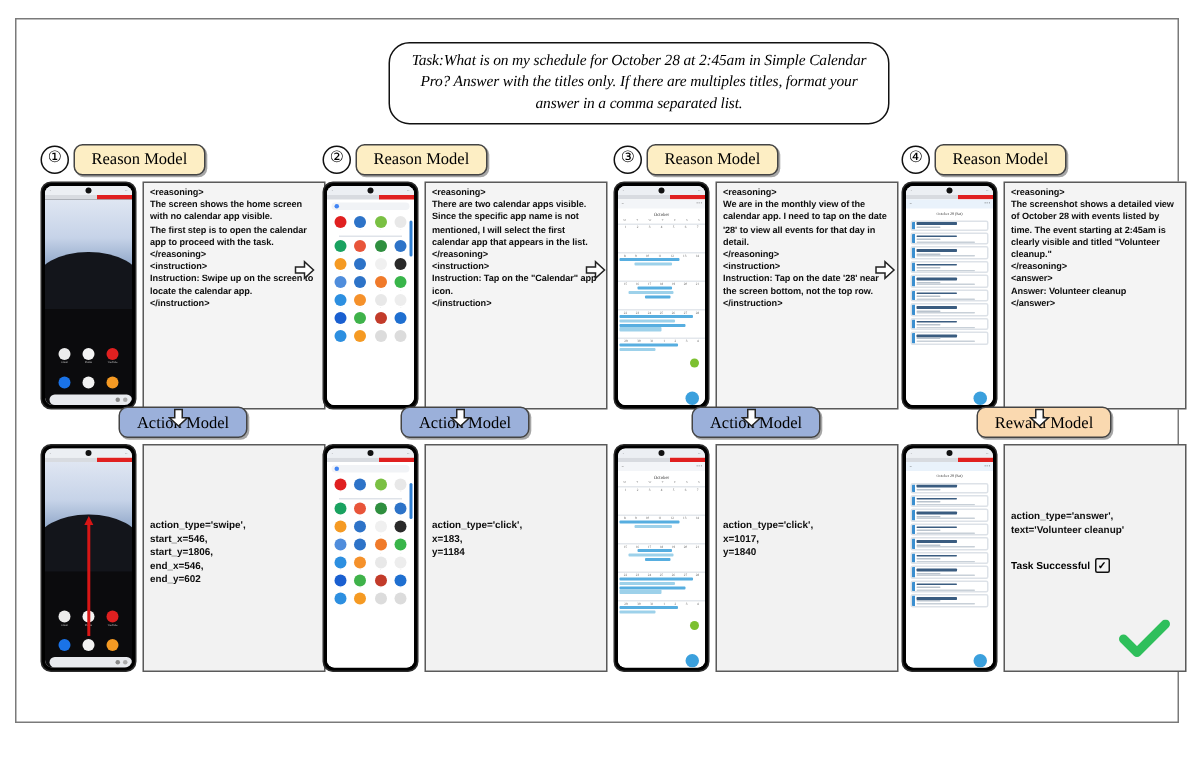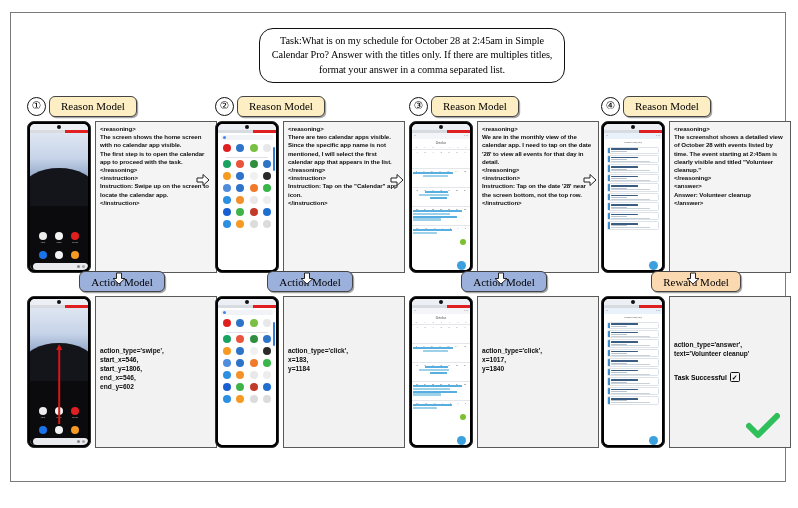--- a/index.html
+++ b/index.html
@@ -3,23 +3,23 @@
 <meta charset="utf-8">
 <style>
   html,body{margin:0;padding:0;background:#ffffff;}
   body{width:798px;height:508px;font-family:"Liberation Serif",serif;color:#000;overflow:hidden;}
 
   .page{position:relative;width:798px;height:508px;}
 
   .outer-frame{position:absolute;left:10px;top:12px;width:776px;height:470px;border:1px solid #7a7a7a;box-sizing:border-box;background:#fff;}
 
   
-  .task-bubble{position:absolute;left:259px;top:28px;width:306px;height:55px;
+  .task-bubble{position:absolute;left:259px;top:28px;width:334px;height:55px;
     border:1.4px solid #111;border-radius:14px;background:#fff;box-sizing:border-box;
-    display:flex;align-items:center;justify-content:center;padding:3px 9px;}
+    display:flex;align-items:center;justify-content:center;padding:3px 9px;font-style:italic;}
   .task-text{font-family:"Liberation Serif",serif;font-size:10.3px;line-height:14.2px;text-align:center;letter-spacing:-.1px;}
 
   
   .col{position:absolute;top:95px;width:190px;}
   .col1{left:27px;} .col2{left:215px;} .col3{left:409px;} .col4{left:601px;}
 
   
   .hdr{position:relative;height:22px;display:flex;align-items:center;}
   .circ-num{width:17px;height:17px;border:1.2px solid #111;border-radius:50%;
     display:flex;align-items:center;justify-content:center;font-size:10.5px;

